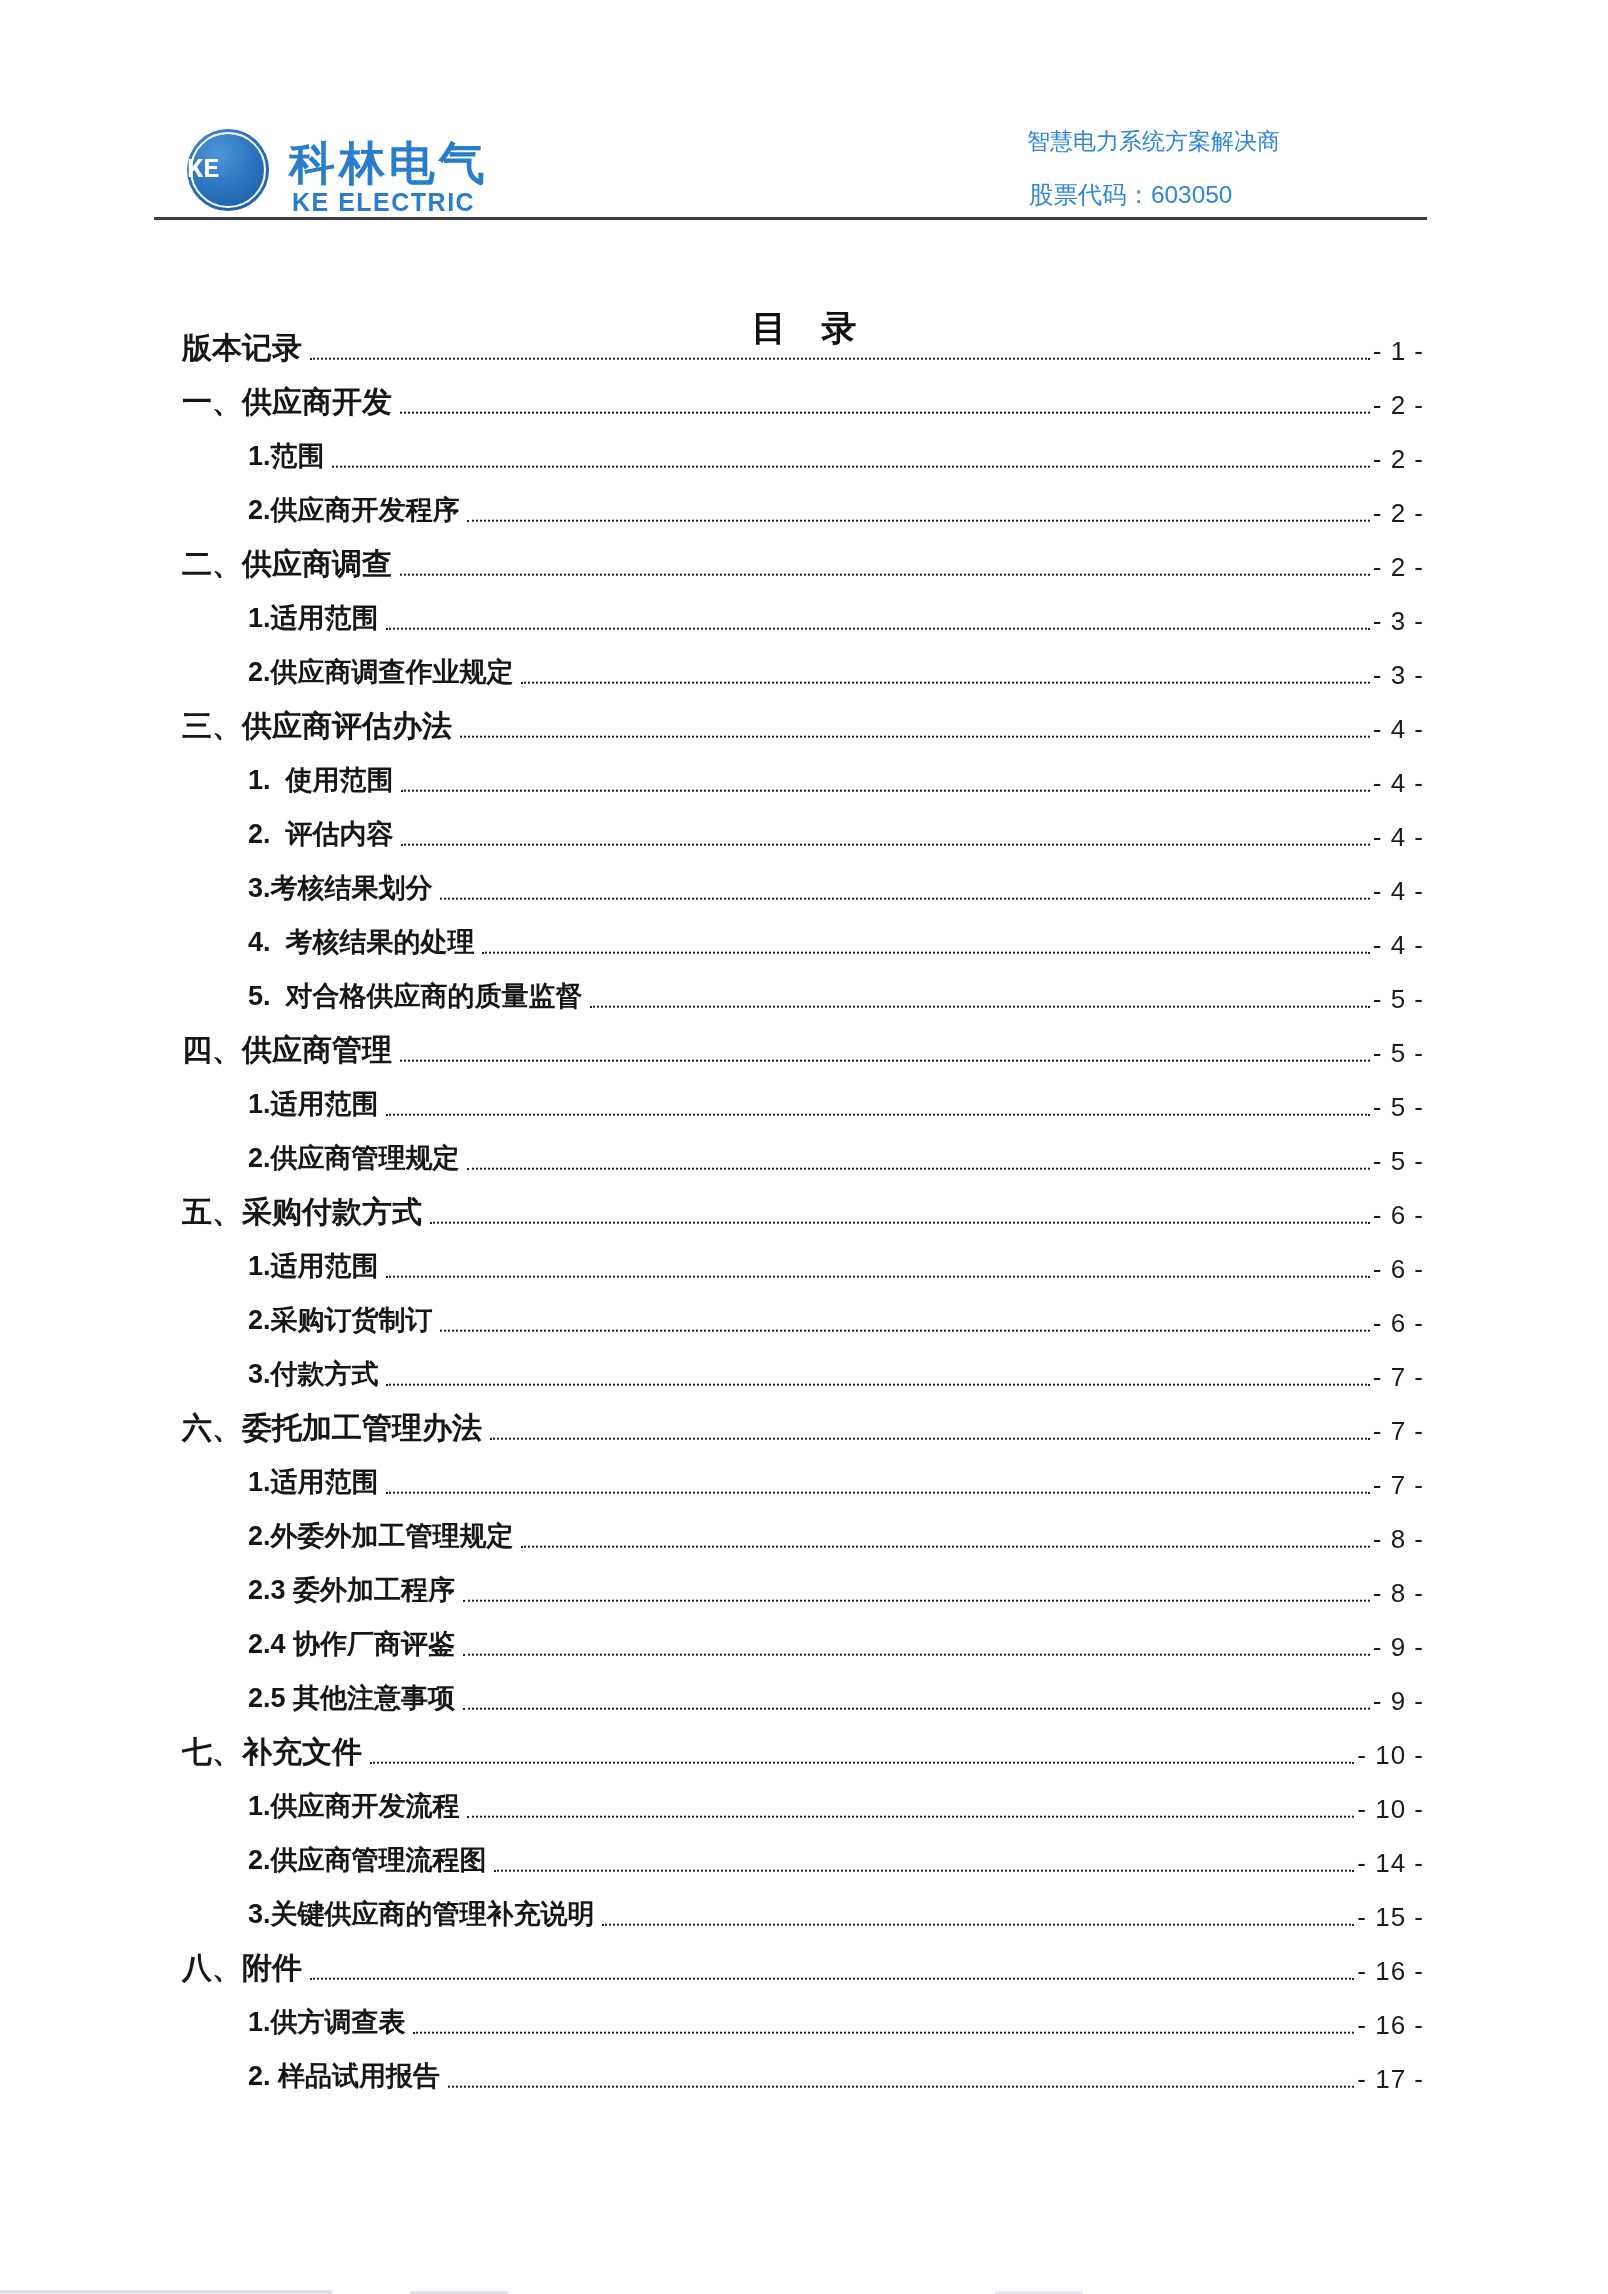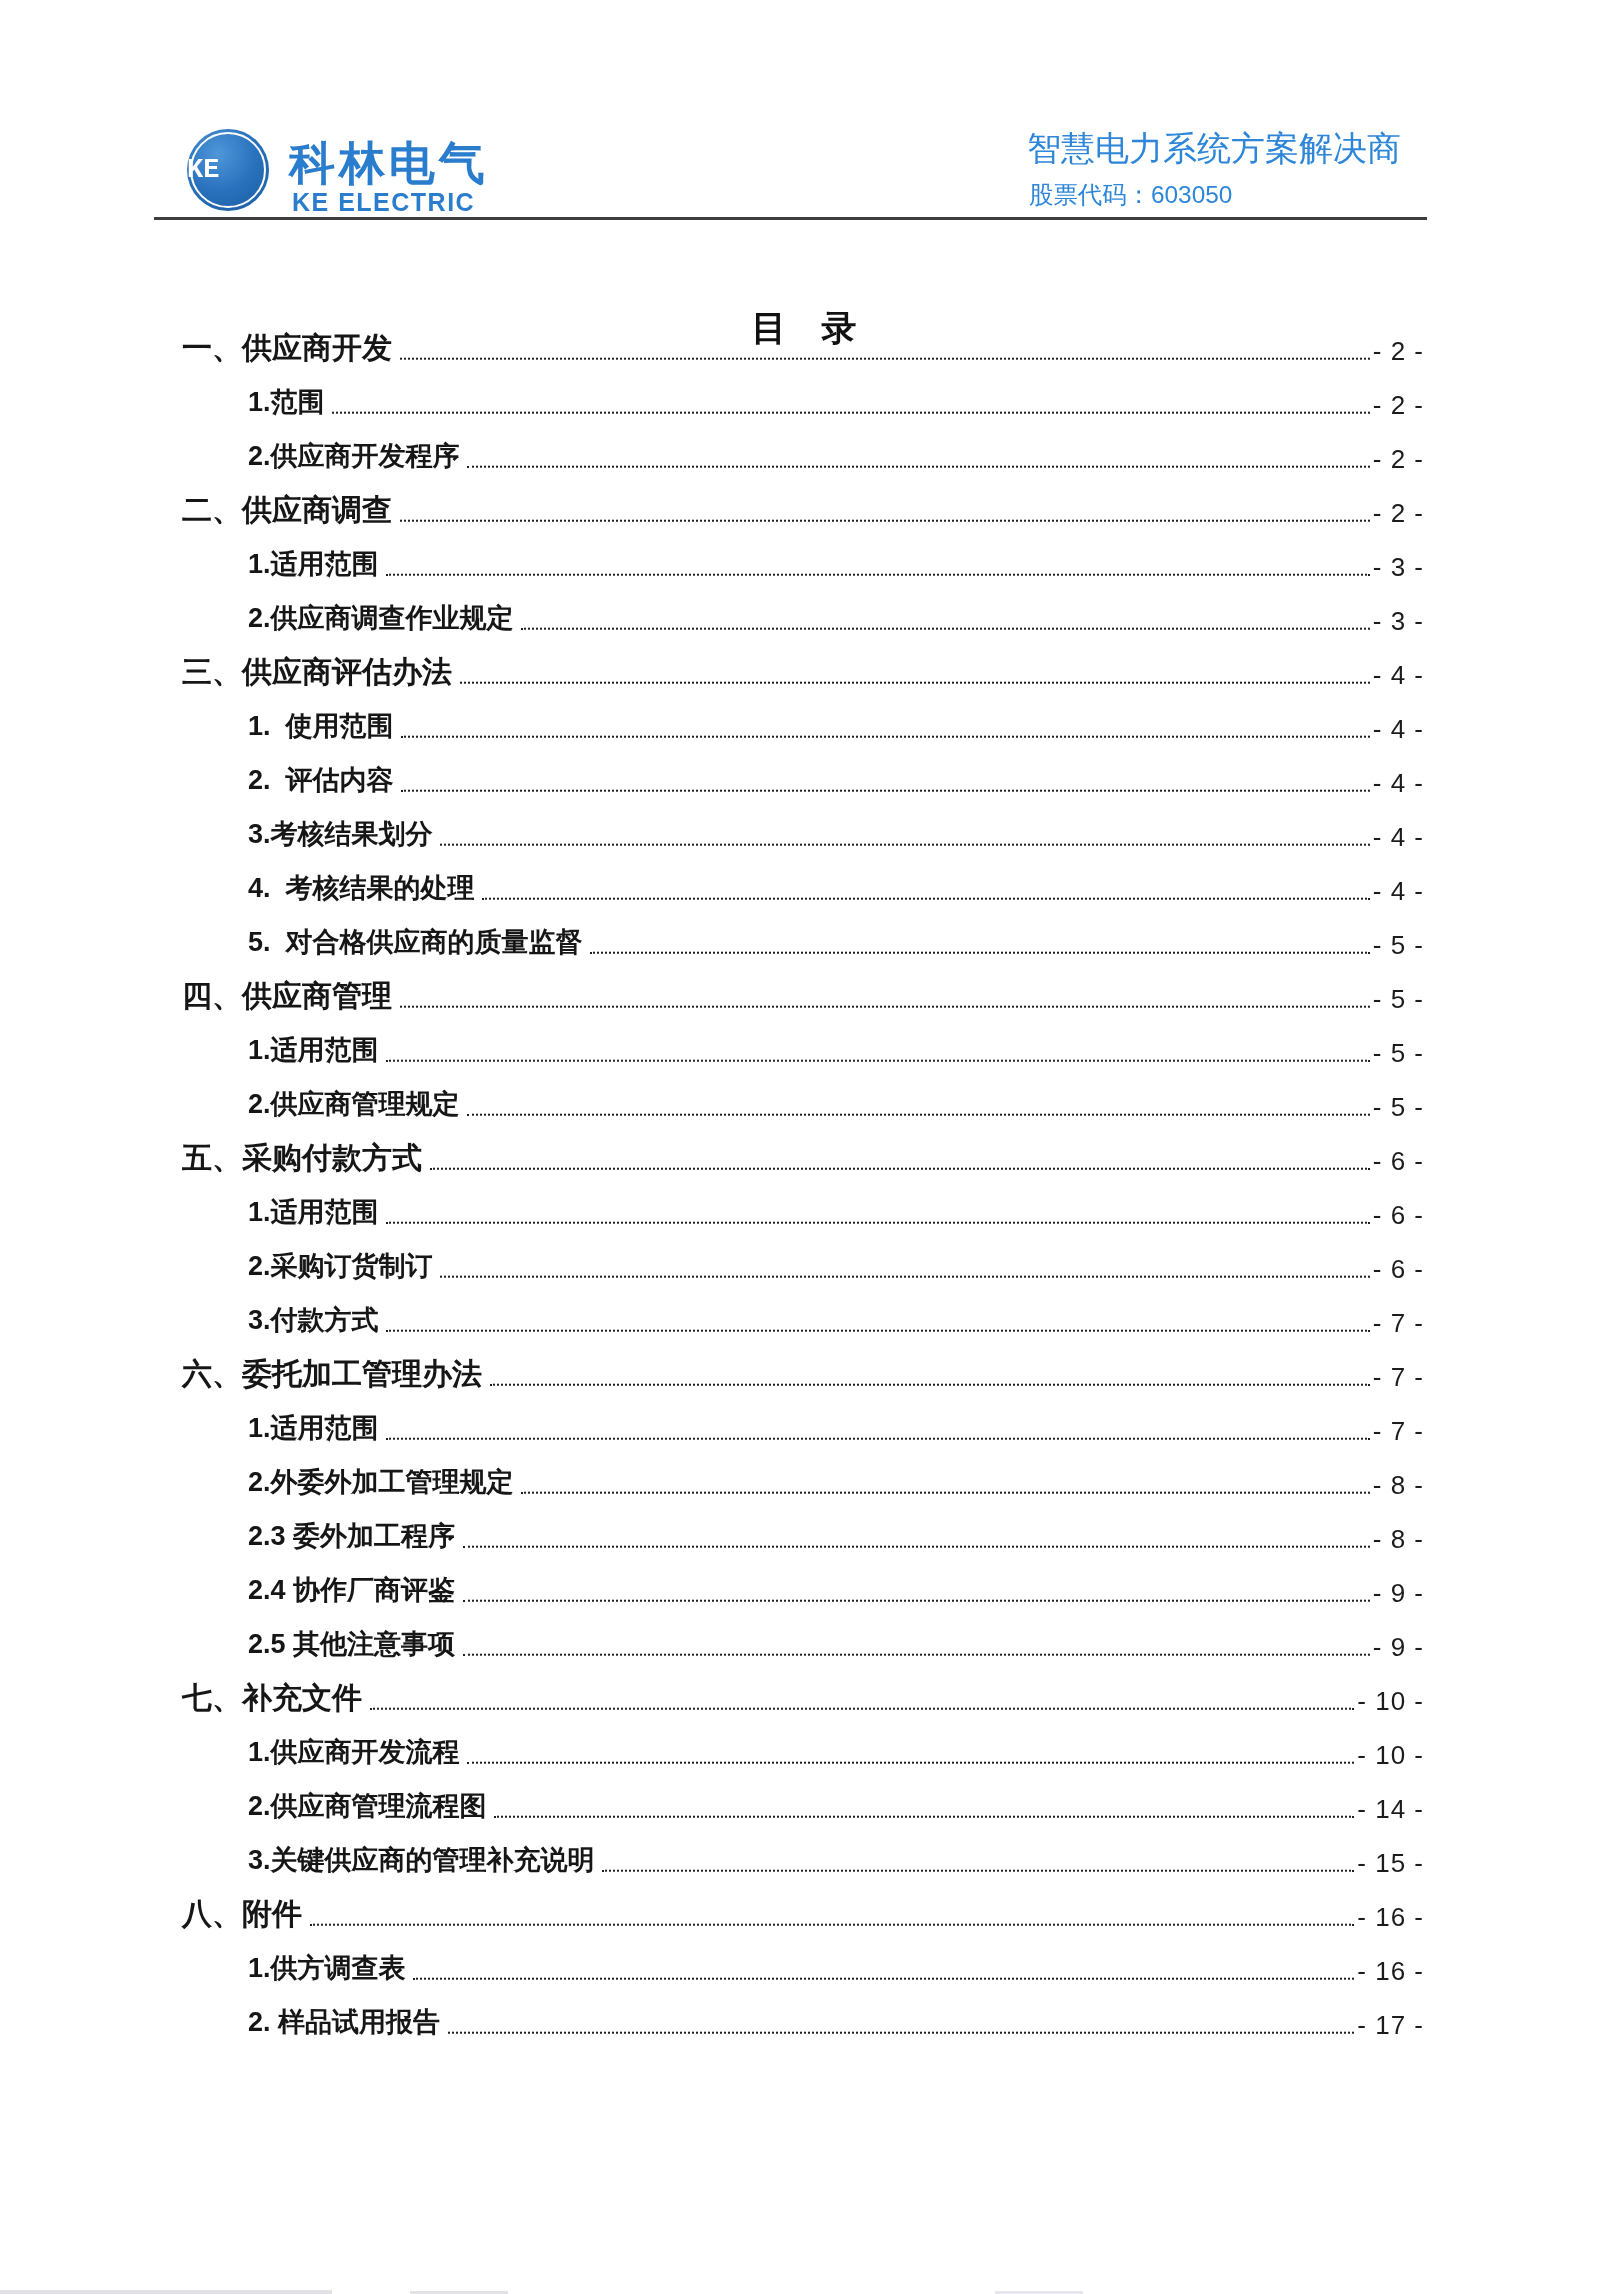--- a/index.html
+++ b/index.html
@@ -25,21 +25,21 @@
   }
   .brand-cn{
     position:absolute;left:289px;top:133px;font-size:46px;font-weight:700;
     color:var(--brand-color);letter-spacing:3.9px;white-space:pre;
   }
   .brand-en{
     position:absolute;left:292px;top:188px;font-size:25px;font-weight:600;
     color:var(--brand-color);letter-spacing:1.5px;white-space:pre;
   }
   .slogan{
-    position:absolute;left:1027px;top:126px;font-size:34px;font-weight:500;
+    position:absolute;left:1027px;top:126px;font-size:23px;font-weight:500;
     color:var(--slogan-color);white-space:pre;
   }
   .stock{
     position:absolute;left:1029px;top:179px;font-size:24.4px;font-weight:400;
     color:var(--slogan-color);white-space:pre;text-align:center;
   }
   .divider{
     position:absolute;left:154px;top:217px;width:1273px;height:2.9px;background:#3e3e3e;
   }
   
@@ -82,20 +82,25 @@
 <div class="brand-cn">科林电气</div>
 <div class="brand-en">KE ELECTRIC</div>
 <div class="slogan">智慧电力系统方案解决商</div>
 <div class="stock">股票代码：603050</div>
 <div class="divider"></div>
 
 <div class="doc-title">目　录</div>
 
 <div class="toc" id="toc">
     <div class="toc-row l1">
+      <span class="toc-label">版本记录</span>
+      <span class="toc-leader"></span>
+      <span class="toc-page">- 1 -</span>
+    </div>
+    <div class="toc-row l1">
       <span class="toc-label">一、供应商开发</span>
       <span class="toc-leader"></span>
       <span class="toc-page">- 2 -</span>
     </div>
     <div class="toc-row l2">
       <span class="toc-label">1.范围</span>
       <span class="toc-leader"></span>
       <span class="toc-page">- 2 -</span>
     </div>
     <div class="toc-row l2">

